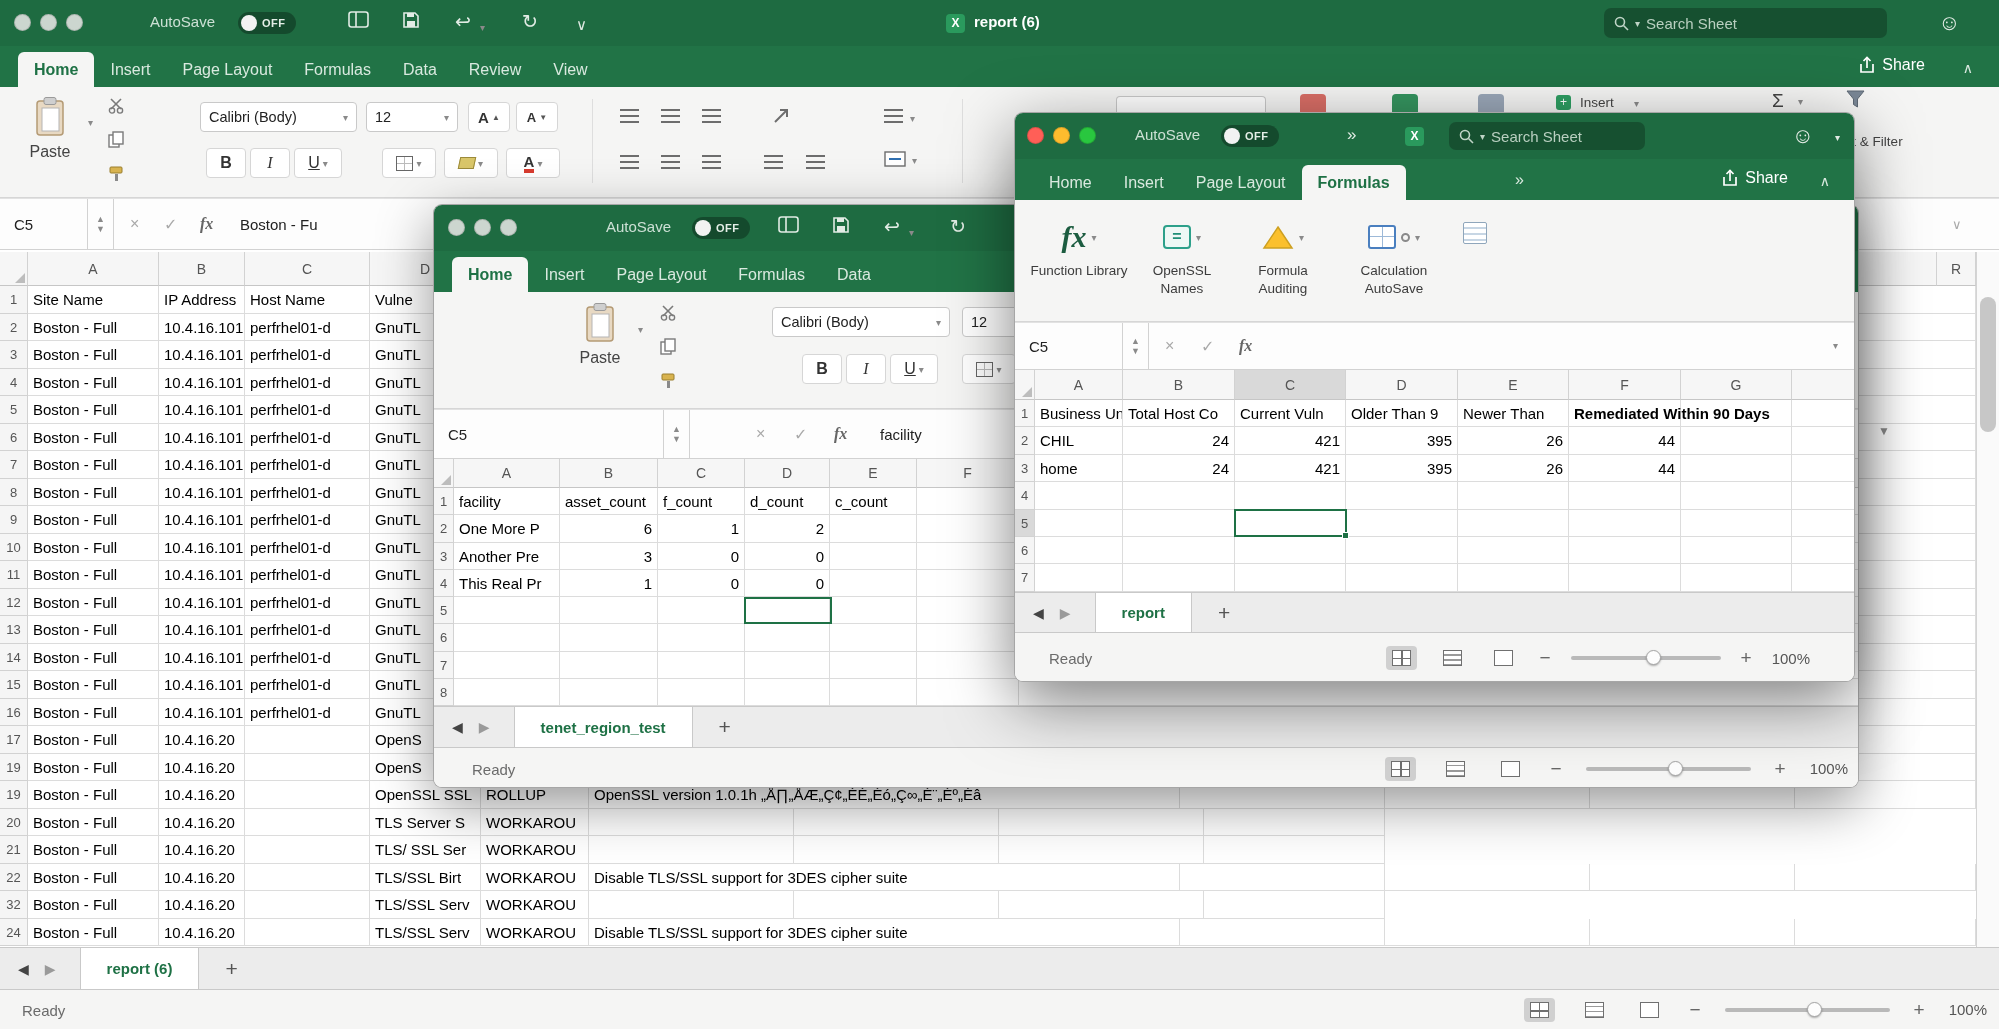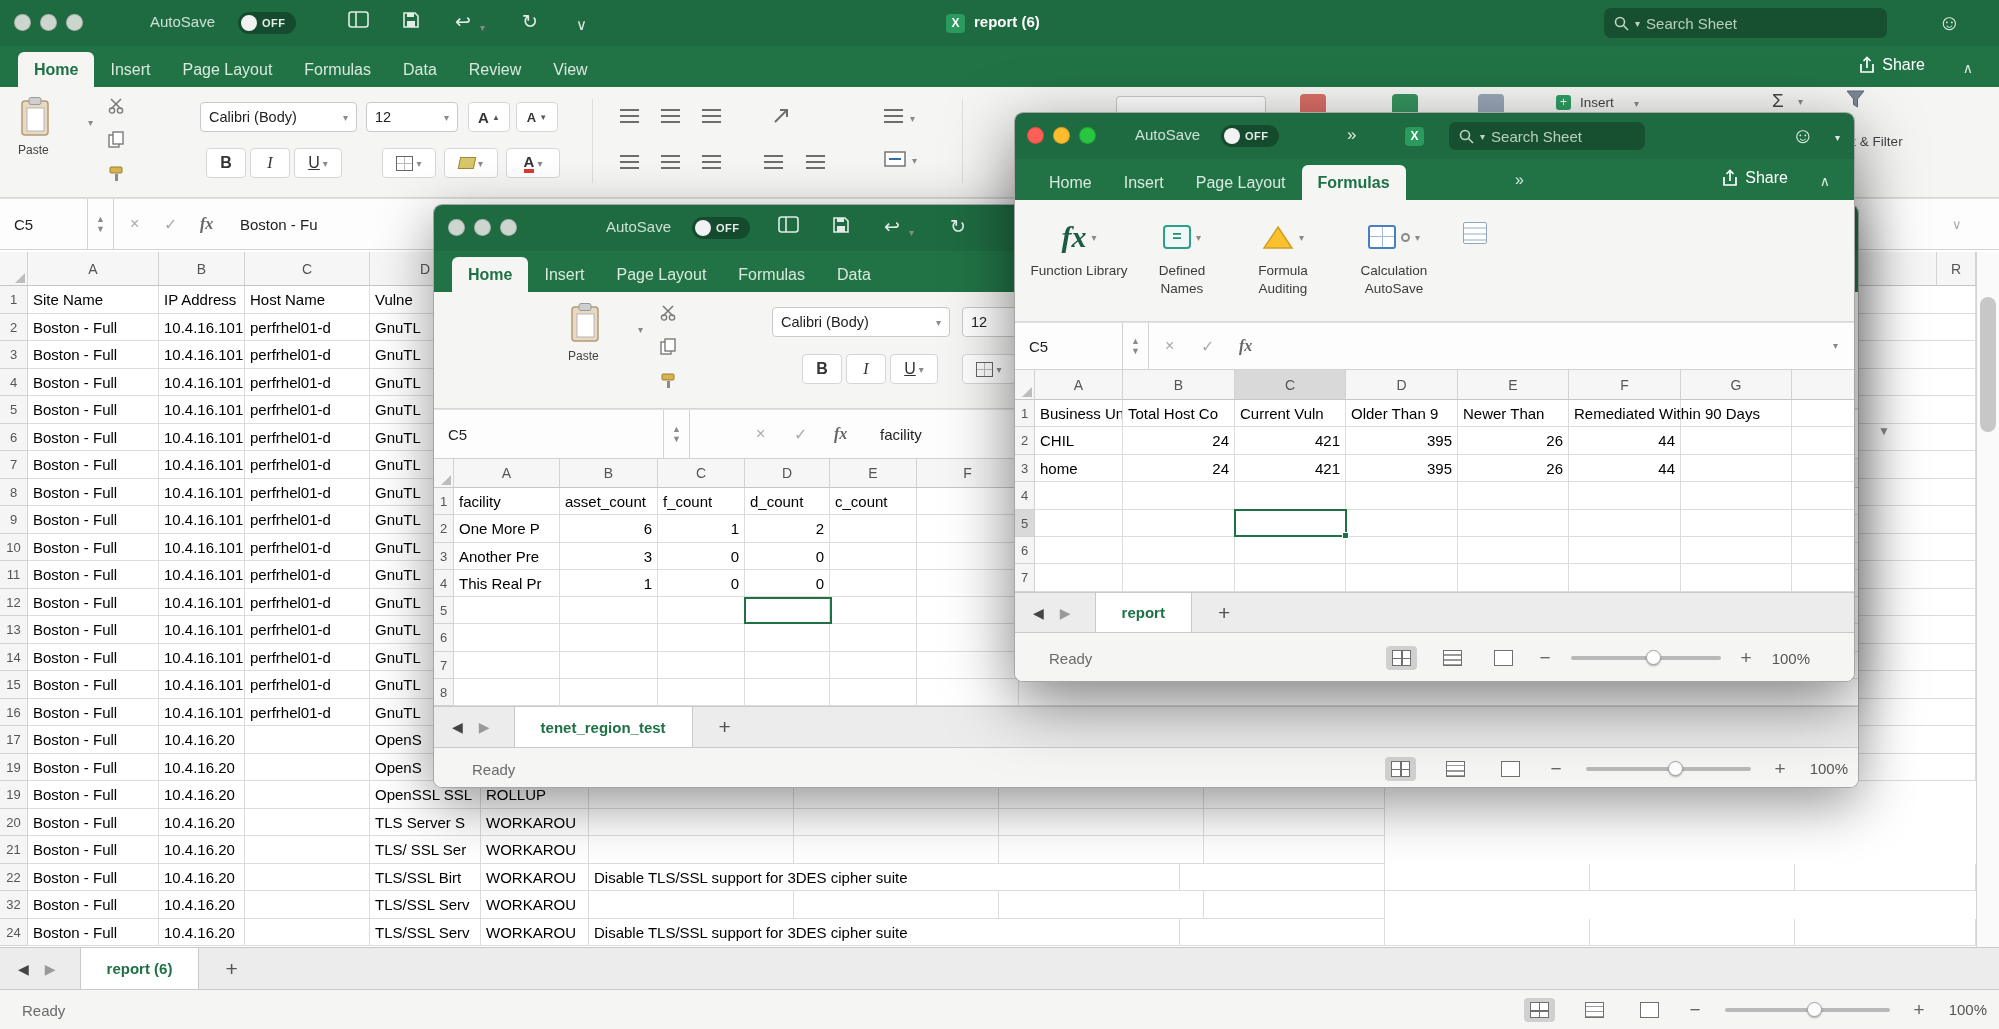--- a/index.html
+++ b/index.html
@@ -24,21 +24,21 @@
   .chev{color:#dfe9e2;font-size:15px;}
   
   .tabrow{position:absolute;left:0;right:0;top:46px;height:41px;background:#217346;}
   .tabs{display:flex;align-items:flex-end;height:100%;padding-left:18px;}
   .rtab{padding:0 16px;height:35px;display:flex;align-items:center;color:#d9e9df;font-size:16px;border-radius:6px 6px 0 0;white-space:nowrap;}
   .w-main .tabs span:nth-of-type(1),.w-mid .tabs span:nth-of-type(1),.w-front .tabs span:nth-of-type(4){background:#f5f5f4;color:#1e7145;font-weight:bold;}
   .share{position:absolute;display:flex;align-items:center;gap:7px;color:#fff;font-size:16px;top:10px;}
   .collapse{position:absolute;color:#d9e9df;font-size:14px;top:14px;}
   
   .ribbon{position:absolute;left:0;right:0;top:87px;background:#f5f5f4;border-bottom:1px solid #d6d6d6;}
-  .bigbtn{position:absolute;width:64px;display:flex;flex-direction:column;align-items:flex-start;gap:5px;color:#444;font-size:12px;}
+  .bigbtn{position:absolute;width:64px;display:flex;flex-direction:column;align-items:center;gap:5px;color:#444;font-size:16px;}
   .combo{position:absolute;background:#fff;border:1px solid #c9c9c9;border-radius:4px;height:30px;display:flex;align-items:center;padding:0 8px;font-size:14.5px;color:#222;}
   .combo .dd{margin-left:auto;}
   .dd{color:#8a8a8a;font-size:10px;}
   .btn{position:absolute;height:30px;background:#fff;border:1px solid #d6d6d6;border-radius:4px;display:flex;align-items:center;justify-content:center;color:#333;gap:3px;}
   .vsep{position:absolute;top:12px;bottom:14px;width:1px;background:#dedede;}
   .glyphB{font-weight:bold;font-size:16px;}
   .glyphI{font-style:italic;font-family:"Liberation Serif",serif;font-size:16px;}
   .glyphU{text-decoration:underline;font-size:16px;}
   .stripes{width:19px;height:14px;background:repeating-linear-gradient(to bottom,#6d6d6d 0 2px,transparent 2px 6px);}
   .bordico{width:17px;height:15px;border:1px solid #666;background:
@@ -78,21 +78,21 @@
   .grow{height:var(--rh);} .gc{height:var(--rh);line-height:var(--rh);}
   
   .mc0{width:28px}.mc1{width:131px}.mc2{width:86px}.mc3{width:125px}.mc4{width:111px}.mc5{width:108px}.mc6{width:591px}.mc7{width:205px}.mc8{width:205px}.mc9{width:205px}.mc10{width:181px}
   
   .dc0{width:20px}.dc1{width:106px}.dc2{width:98px}.dc3{width:87px}.dc4{width:85px}.dc5{width:87px}.dc6{width:102px}.dcF{flex:1;border-bottom:1px solid #dcdcdc;}
   
   .fc0{width:20px}.fc1{width:88px}.fc2{width:112px}.fc3{width:111px}.fc4{width:112px}.fc5{width:111px}.fc6{width:112px}.fc7{width:111px}.fc8{flex:1;border-bottom:1px solid #dcdcdc;}
   
   .fw-rows div.grow:nth-of-type(n+2) .gc:nth-child(n+3):nth-child(-n+7){text-align:right;}
   .mw-rows div.grow:nth-of-type(n+2) .gc:nth-child(n+3):nth-child(-n+5){text-align:right;}
-  .fw-rows div.grow:nth-of-type(1) .gc:nth-child(7){overflow:visible;position:relative;z-index:2;}
+  .fw-rows div.grow:nth-of-type(1) .gc:nth-child(7){overflow:visible;position:relative;z-index:2;font-weight:bold;}
   
   .fw-hdrs .hc:nth-child(4){background:#d9d9d9;}
   .fw-rows div.grow:nth-of-type(5) .fc0{background:#d9d9d9;}
   .c5sel{display:block;position:absolute;border:2px solid #1e7145;background:transparent;z-index:5;}
   .c5sel .handle{position:absolute;right:-4px;bottom:-4px;width:7px;height:7px;background:#1e7145;border:1px solid #fff;}
   
   .sheetbar{position:absolute;left:0;right:0;background:#ececec;border-top:1px solid #c9c9c9;display:flex;align-items:center;}
   .nav{color:#444;font-size:14px;margin-left:18px;}
   .nav.dim{color:#9a9a9a;}
   .stab{height:100%;display:flex;align-items:center;padding:0 26px;background:#fff;border-left:1px solid #c9c9c9;border-right:1px solid #c9c9c9;margin-left:24px;color:#1e7145;font-weight:bold;font-size:15px;}
@@ -579,20 +579,21 @@
         <div class="gc mc10"></div>
       </div>
 
       <div class="grow">
         <div class="gc mc0 rh">19</div>
         <div class="gc mc1">Boston - Full</div>
         <div class="gc mc2">10.4.16.20</div>
         <div class="gc mc3"></div>
         <div class="gc mc4">OpenSSL SSL</div>
         <div class="gc mc5">ROLLUP</div>
+        <div class="gc mc6">OpenSSL version 1.0.1h „Å∏„ÅÆ„Ç¢„ÉÉ„Éó„Ç∞„É¨„Éº„Éâ</div>
         <div class="gc mc7"></div>
         <div class="gc mc8"></div>
         <div class="gc mc9"></div>
         <div class="gc mc10"></div>
       </div>
 
       <div class="grow">
         <div class="gc mc0 rh">20</div>
         <div class="gc mc1">Boston - Full</div>
         <div class="gc mc2">10.4.16.20</div>
@@ -1012,21 +1013,21 @@
           <span class="fx-big fx-glyph">fx</span>
           <span class="dd">▾</span>
         </div>
       <div class="rg-label">Function Library</div>
     </div>
     <div class="rgroup" style="left:122px;width:90px;">
       <div class="rg-ico">
           <span class="dn-ico">=</span>
           <span class="dd">▾</span>
         </div>
-      <div class="rg-label">Defined Names</div>
+      <div class="rg-label">OpenSSL Names</div>
     </div>
     <div class="rgroup" style="left:220px;width:96px;">
       <div class="rg-ico">
           <span>
             <svg width="32" height="27">
               <path d="M16 3 L30 24 L2 24 Z" fill="#fbc02d" stroke="#cda021" stroke-width="1.5"></path>
             </svg>
           </span>
           <span class="dd">▾</span>
         </div>

